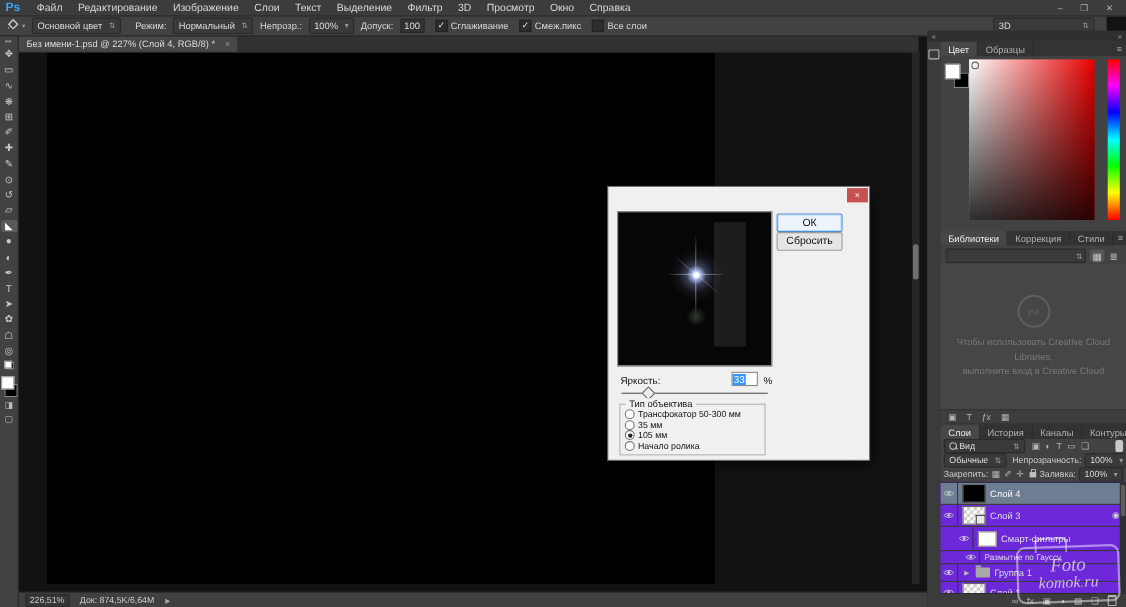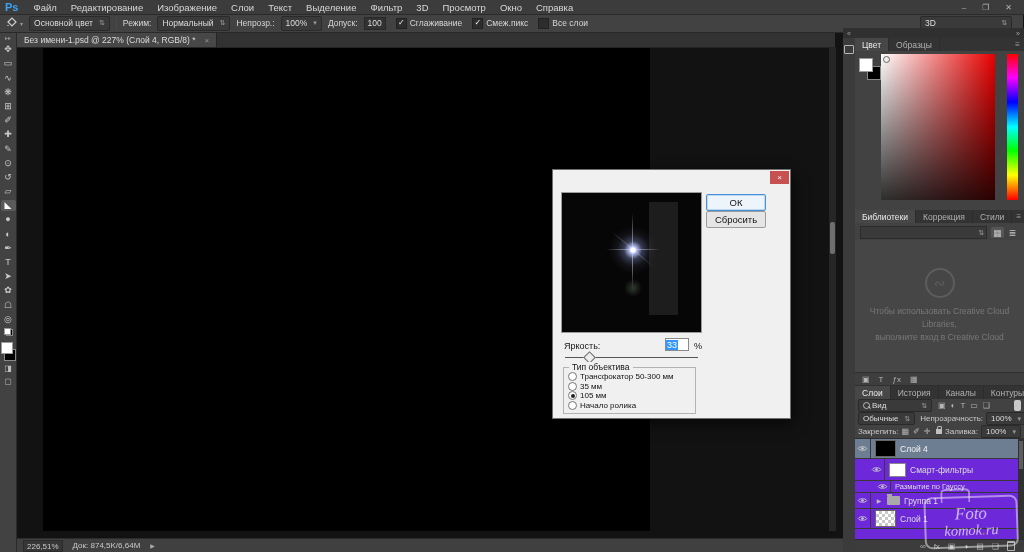--- a/index.html
+++ b/index.html
@@ -5,21 +5,21 @@
   html,body{margin:0;padding:0;background:#1b1b1b;}
   #app{position:relative;width:1024px;height:552px;overflow:hidden;
        font-family:"Liberation Sans",sans-serif;color:#d6d6d6;background:#131313;}
   
   .menubar{position:absolute;top:0;left:0;right:0;height:14px;background:#3c3c3c;
            border-bottom:1px solid #2a2a2a;display:flex;align-items:center;font-size:9.5px;z-index:6;}
   .ps-logo{color:#3aa4f5;font-weight:bold;font-size:11px;padding:0 8px 0 5px;text-align:center;}
   .menu-item{padding:0 7px;color:#d8d8d8;}
   .win-controls{margin-left:auto;display:flex;gap:16px;padding-right:12px;color:#b5b5b5;font-size:8px;}
   
-  .optionsbar{position:absolute;top:14px;left:0;right:1px;height:19px;background:#424242;
+  .optionsbar{position:absolute;top:14px;left:0;right:18px;height:19px;background:#424242;
               border-bottom:1px solid #292929;display:flex;align-items:center;gap:6px;
               padding:0 5px;box-sizing:border-box;font-size:8.5px;z-index:5;}
   .dd{display:inline-flex;align-items:center;background:#3a3a3a;border:1px solid #2a2a2a;
       border-radius:2px;height:13px;padding:0 4px;color:#ddd;white-space:nowrap;}
   .dd .arr{margin-left:6px;font-size:7px;color:#999;}
   .numbox{background:#323232;border:1px solid #282828;height:11px;padding:0 3px;
           display:inline-flex;align-items:center;color:#ddd;}
   .optcheck{display:inline-flex;align-items:center;gap:3px;white-space:nowrap;}
   .cb{width:9px;height:9px;background:#2d2d2d;border:1px solid #222;display:inline-flex;
       align-items:center;justify-content:center;font-size:8px;color:#eee;line-height:1;}
@@ -48,21 +48,21 @@
   .tab-close{color:#9a9a9a;font-size:8px;}
   
   .canvas-area{position:absolute;top:47px;left:17px;width:818px;height:491px;background:#121212;}
   .canvas{position:absolute;left:26px;top:0;width:607px;height:484px;background:#000;}
   .v-scroll{position:absolute;left:812px;top:0;width:7px;height:484px;background:#262626;}
   .v-thumb{position:absolute;top:175px;left:1px;width:5px;height:32px;background:#6e6e6e;border-radius:2px;}
   
   .statusbar{position:absolute;left:17px;bottom:0;width:826px;height:14px;background:#404040;
              border-top:1px solid #2c2c2c;display:flex;align-items:center;gap:10px;
              font-size:8px;color:#c9c9c9;padding-left:6px;box-sizing:border-box;z-index:4;}
-  .zoomfield{background:#363636;border:1px solid #2b2b2b;padding:0 3px;height:10px;display:flex;align-items:flex-end;}
+  .zoomfield{background:#363636;border:1px solid #2b2b2b;padding:0 3px;height:10px;display:flex;align-items:center;}
   .status-arrow{font-size:6px;color:#aaa;}
   
   .dock{position:absolute;top:28px;right:0;width:181px;bottom:0;background:#383838;z-index:5;}
   .dock-header{height:10px;display:flex;justify-content:space-between;align-items:center;
                padding:0 4px;color:#9f9f9f;font-size:7px;background:#303030;}
   .icon-strip{position:absolute;left:0;top:10px;bottom:0;width:12px;background:#3b3b3b;border-right:1px solid #2e2e2e;}
   .strip-icon{width:8px;height:7px;border:1px solid #b5b5b5;border-radius:1px;margin:7px auto;}
   .panels{position:absolute;left:12px;top:10px;right:0;bottom:0;display:flex;flex-direction:column;}
   .ptabs{display:flex;height:13px;background:#333;font-size:8.5px;flex:none;align-items:stretch;}
   .ptab{padding:0 7px;display:flex;align-items:center;color:#b0b0b0;background:#333;border-right:1px solid #2c2c2c;}
@@ -429,20 +429,33 @@
               <div class="lrow layer selected">
                 <span class="eyebox">
                   <svg class="eyesvg" width="11" height="7" viewBox="0 0 12 8">
                     <path d="M1 4C3 1.2 9 1.2 11 4C9 6.8 3 6.8 1 4Z" fill="none" stroke="#c9c9c9"></path>
                     <circle cx="6" cy="4" r="1.5" fill="#c9c9c9"></circle>
                   </svg>
                 </span>
                 <span class="thumb"></span>
                 <span class="lname">Слой 4</span>
               </div>
+              <div class="lrow layer">
+                <span class="eyebox">
+                  <svg class="eyesvg" width="11" height="7" viewBox="0 0 12 8">
+                    <path d="M1 4C3 1.2 9 1.2 11 4C9 6.8 3 6.8 1 4Z" fill="none" stroke="#c9c9c9"></path>
+                    <circle cx="6" cy="4" r="1.5" fill="#c9c9c9"></circle>
+                  </svg>
+                </span>
+                <span class="thumb checker">
+                  <span class="so-badge"></span>
+                </span>
+                <span class="lname">Слой 3</span>
+                <span class="fxind">◉</span>
+              </div>
               <div class="lrow sub">
                 <span class="eyebox">
                   <svg class="eyesvg" width="11" height="7" viewBox="0 0 12 8">
                     <path d="M1 4C3 1.2 9 1.2 11 4C9 6.8 3 6.8 1 4Z" fill="none" stroke="#c9c9c9"></path>
                     <circle cx="6" cy="4" r="1.5" fill="#c9c9c9"></circle>
                   </svg>
                 </span>
                 <span class="thumb white"></span>
                 <span class="lname">Смарт-фильтры</span>
               </div>

